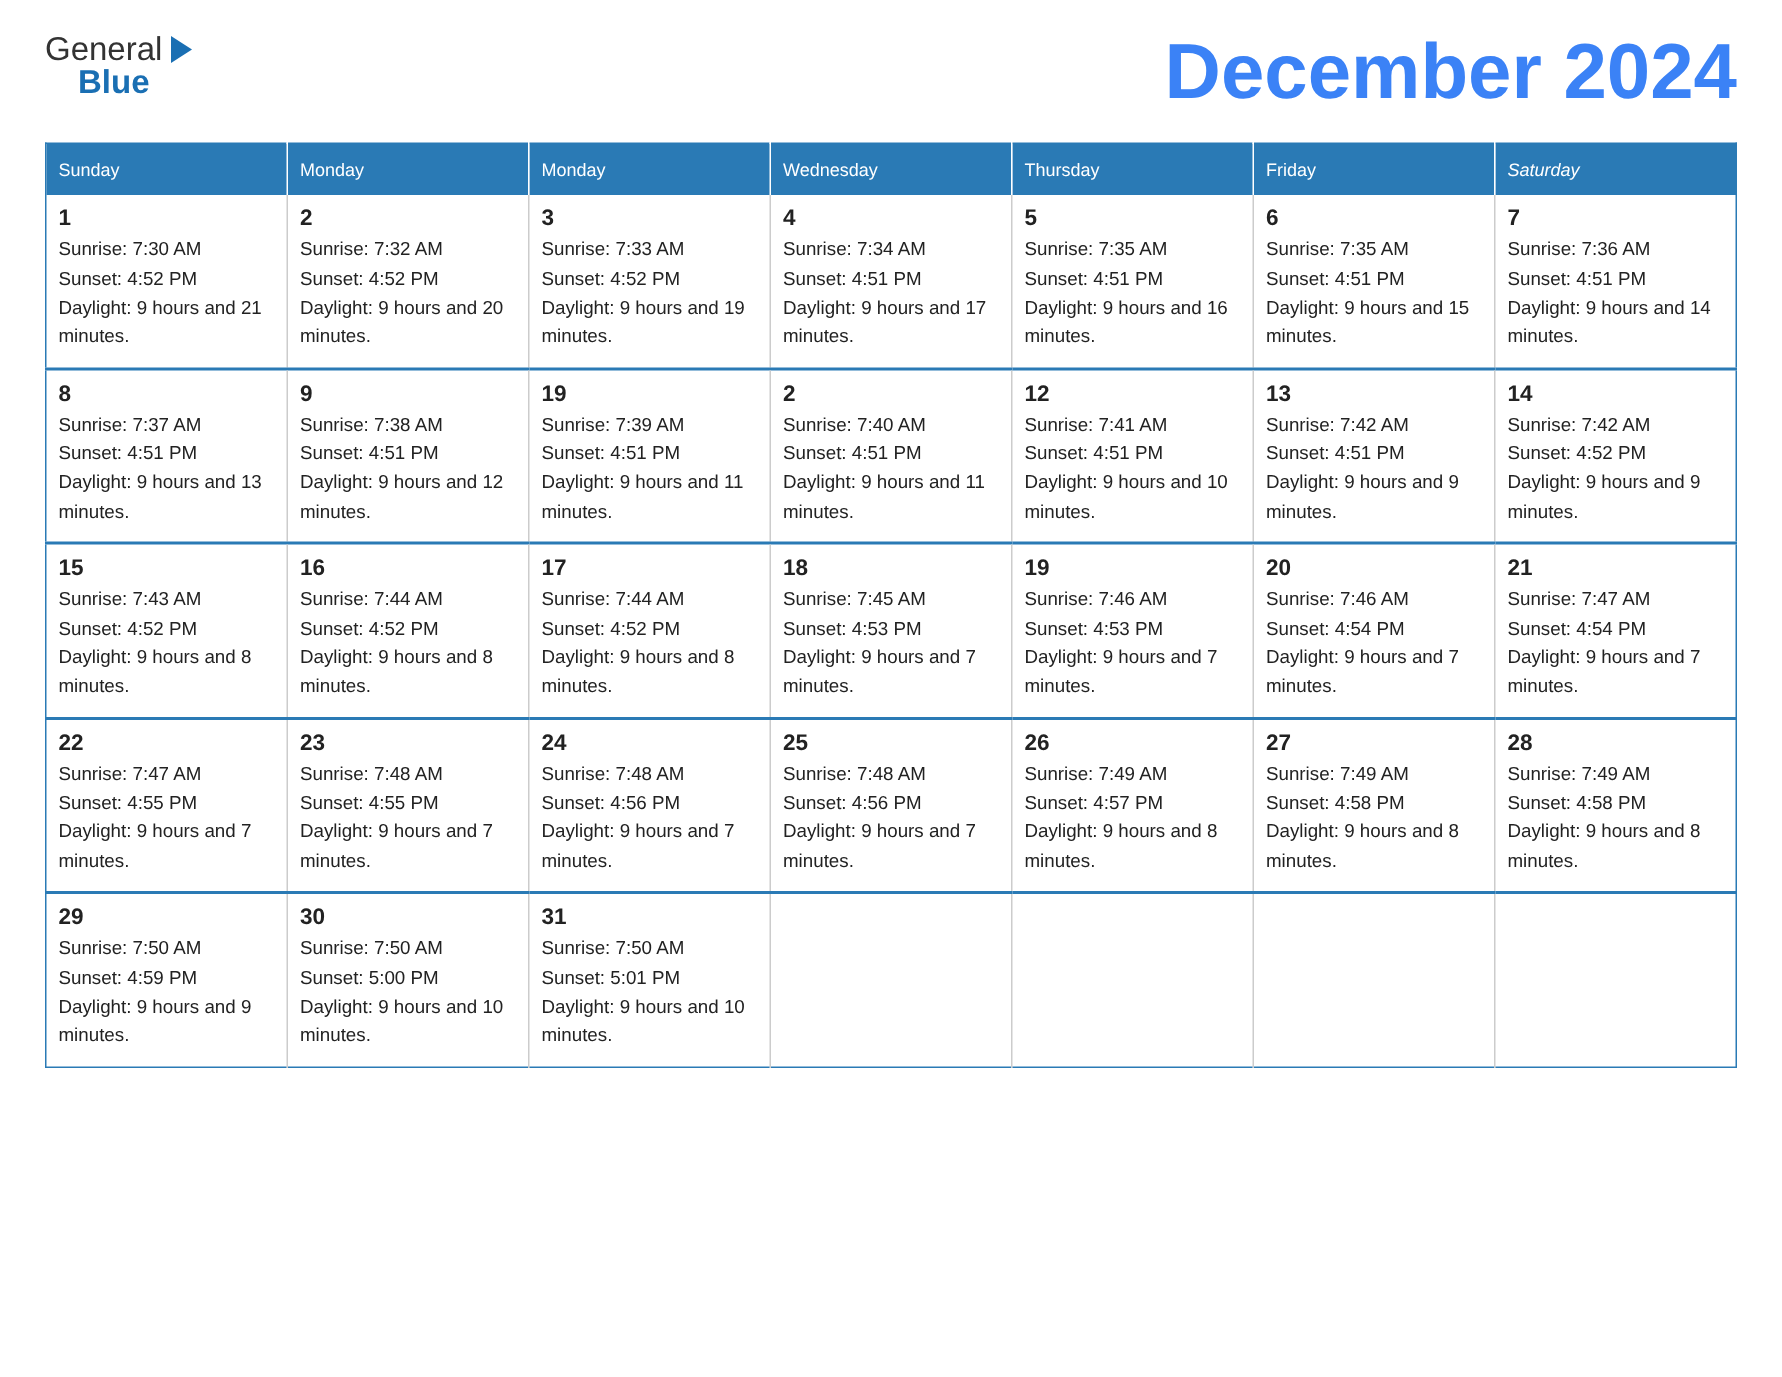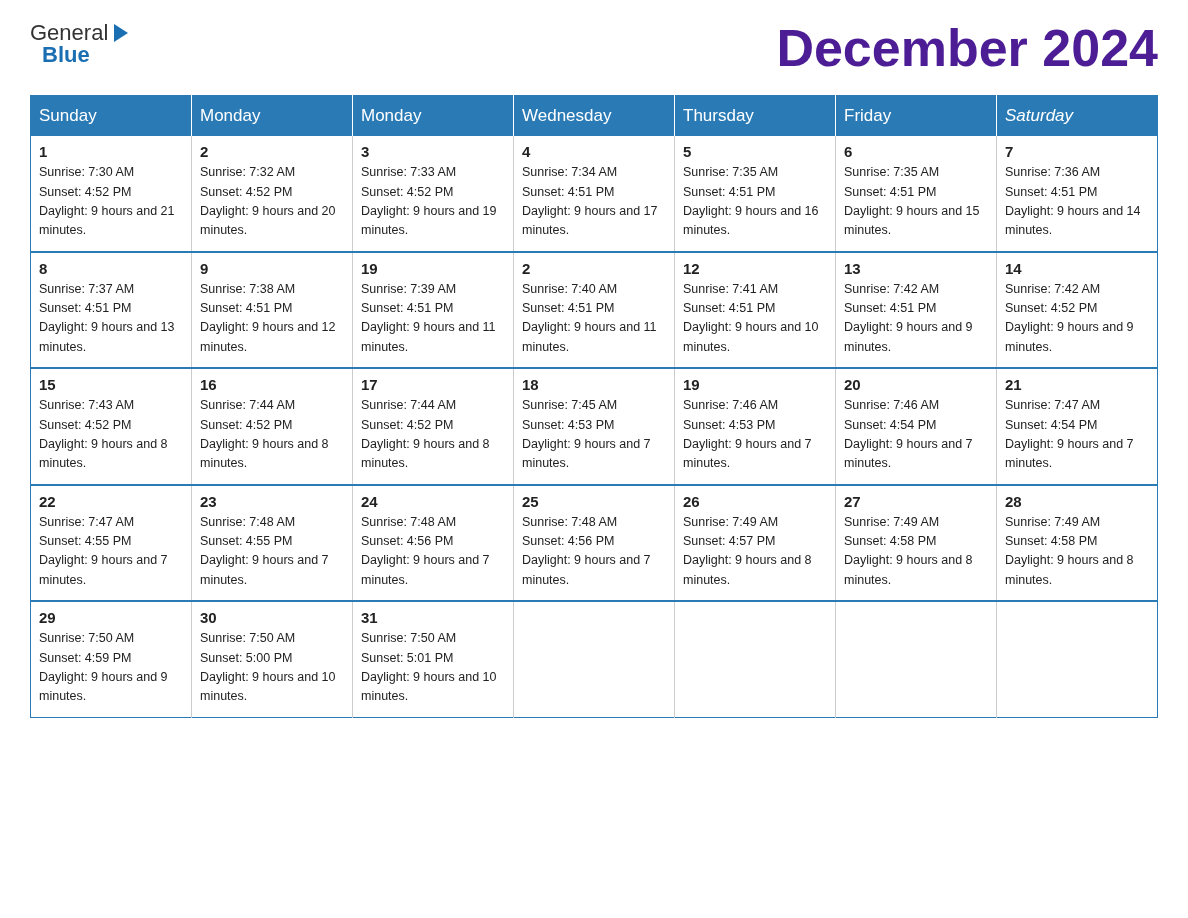--- a/index.html
+++ b/index.html
@@ -40,37 +40,37 @@
     .logo-row1 {
       display: flex;
       align-items: center;
     }
     .title-block {
       text-align: right;
     }
     .month-title {
       font-size: 52px;
       font-weight: bold;
-      color: #4c1d95;
+      color: #3b82f6;
       line-height: 1.1;
     }
     .location-title {
       font-size: 22px;
       color: #444;
       margin-top: 4px;
     }
     .calendar-table {
       width: 100%;
       border-collapse: collapse;
       border: 1.5px solid #2a7ab5;
     }
     .calendar-table th {
       background-color: #2a7ab5;
       color: #fff;
-      font-size: 17px;
+      font-size: 12px;
       font-weight: normal;
       padding: 10px 8px;
       text-align: left;
       border-right: 1.5px solid #fff;
     }
     .calendar-table th:last-child {
       border-right: none;
       font-style: italic;
     }
     .calendar-table td {
@@ -111,21 +111,21 @@
   <div class="logo">
     <div class="logo-block">
       <div class="logo-row1">
         <span class="logo-text">General</span>
         <div style="display:inline-flex; align-items:center; margin-left:2px;">
           <svg width="22" height="22" viewBox="0 0 22 22">
             <polygon points="4,2 18,11 4,20" fill="#1a6fb3"></polygon>
           </svg>
         </div>
       </div>
-      <div style="margin-top:-4px; margin-left:10px;">
+      <div style="margin-top:-4px; margin-left:20px;">
         <span class="logo-line2">Blue</span>
       </div>
     </div>
   </div>
   <div class="title-block">
     <div class="month-title">December 2024</div>
   </div>
 </div>
 
 <table class="calendar-table">

